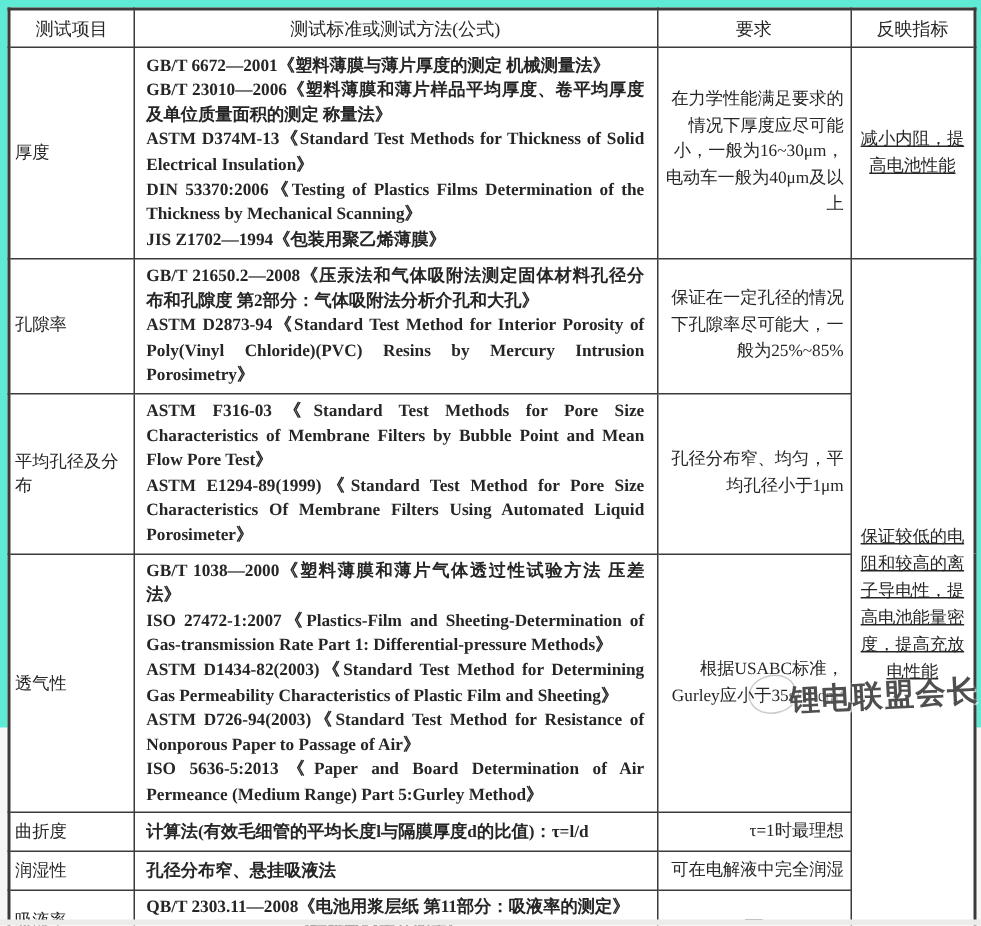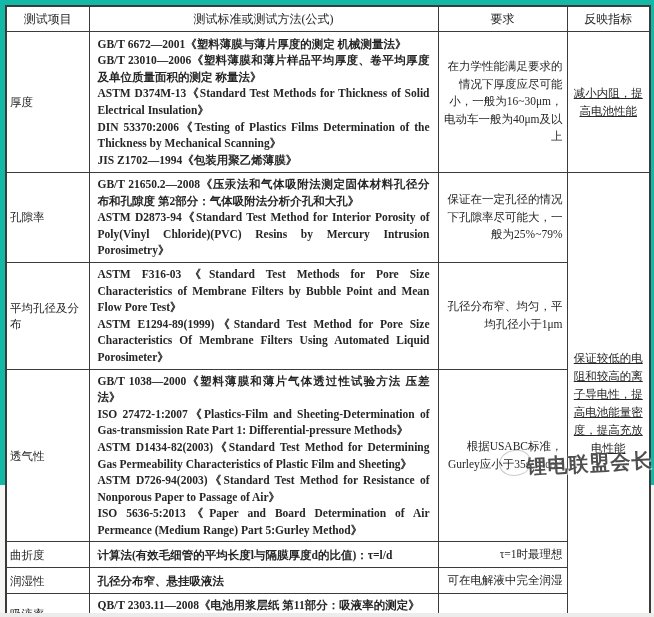--- a/index.html
+++ b/index.html
@@ -2,21 +2,21 @@
 <html><head>
 <meta charset="utf-8">
 <style>
   html,body{margin:0;padding:0;}
   body{
     width:654px;height:617px;position:relative;overflow:hidden;
     background:#f6f6f4;
     font-family:"Liberation Serif","DejaVu Serif",serif;
     color:#262626;
   }
-  .sheet{position:absolute;left:0;top:0;width:654px;height:485px;background:#14b8a6;}
+  .sheet{position:absolute;left:0;top:0;width:654px;height:485px;background:#5eead4;}
   table.spec{
     position:absolute;left:5px;top:5px;width:644px;
     border-collapse:collapse;table-layout:fixed;
     border:2px solid #3b3b3b;
     background:#fff;
   }
   th,td{
     border:1px solid #3b3b3b;
     font-size:11.5px;
     vertical-align:middle;
@@ -86,21 +86,21 @@
         </td>
         <td class="req-cell">在力学性能满足要求的情况下厚度应尽可能小，一般为16~30μm，电动车一般为40μm及以上</td>
         <td class="ind-cell">减小内阻，提高电池性能</td>
       </tr>
       <tr style="height:73px">
         <td class="item-cell">孔隙率</td>
         <td class="methods-cell">
           <div class="method-line">GB/T 21650.2—2008《压汞法和气体吸附法测定固体材料孔径分布和孔隙度 第2部分：气体吸附法分析介孔和大孔》</div>
           <div class="method-line">ASTM D2873-94《Standard Test Method for Interior Porosity of Poly(Vinyl Chloride)(PVC) Resins by Mercury Intrusion Porosimetry》</div>
         </td>
-        <td class="req-cell">保证在一定孔径的情况下孔隙率尽可能大，一般为25%~79%</td>
+        <td class="req-cell">保证在一定孔径的情况下孔隙率尽可能大，一般为25%~85%</td>
         <td class="ind-cell" rowspan="6">保证较低的电阻和较高的离子导电性，提高电池能量密度，提高充放电性能</td>
       </tr>
       <tr style="height:75px">
         <td class="item-cell">平均孔径及分布</td>
         <td class="methods-cell">
           <div class="method-line">ASTM F316-03《Standard Test Methods for Pore Size Characteristics of Membrane Filters by Bubble Point and Mean Flow Pore Test》</div>
           <div class="method-line">ASTM E1294-89(1999)《Standard Test Method for Pore Size Characteristics Of Membrane Filters Using Automated Liquid Porosimeter》</div>
         </td>
         <td class="req-cell">孔径分布窄、均匀，平均孔径小于1μm</td>
       </tr>

